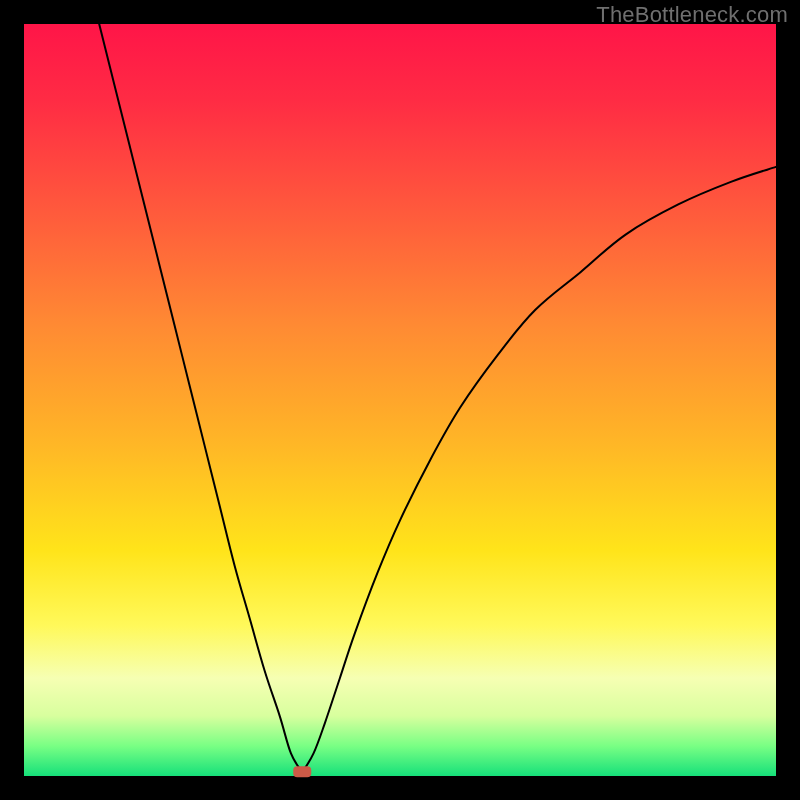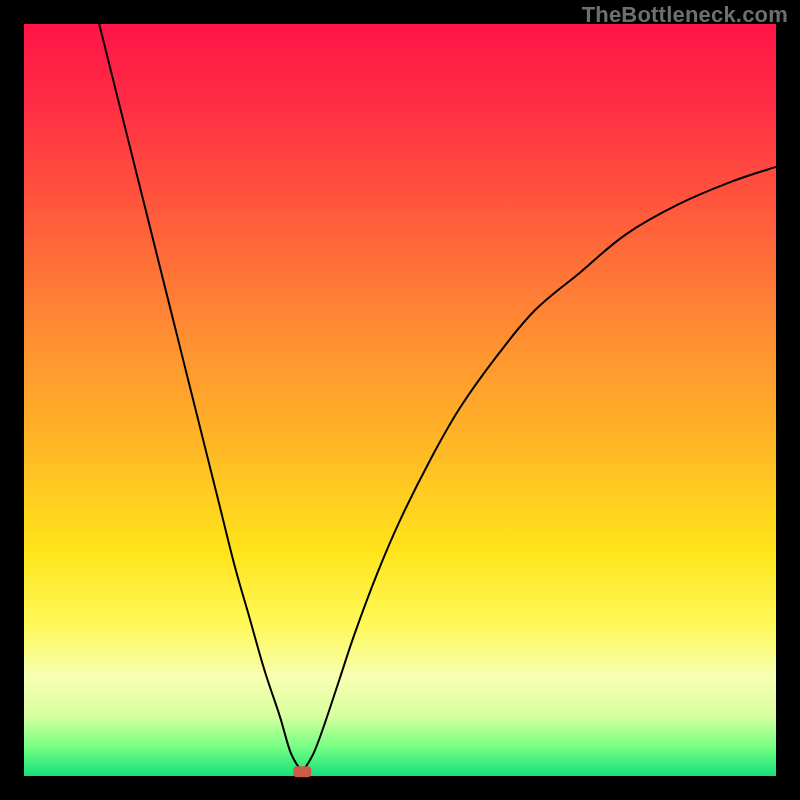--- a/index.html
+++ b/index.html
@@ -30,21 +30,21 @@
       #79ff84 96%,
       #16e07a 100%
     );
   }
   .watermark {
     position: absolute;
     top: 2px;
     right: 12px;
     color: #6f6f6f;
     font-size: 22px;
-    font-weight: 700;
+    font-weight: 400;
     letter-spacing: 0.2px;
     user-select: none;
     margin-left: 32px;
   }
   svg.curve {
     position: absolute;
     left: 0;
     top: 0;
     width: 752px;
     height: 752px;

